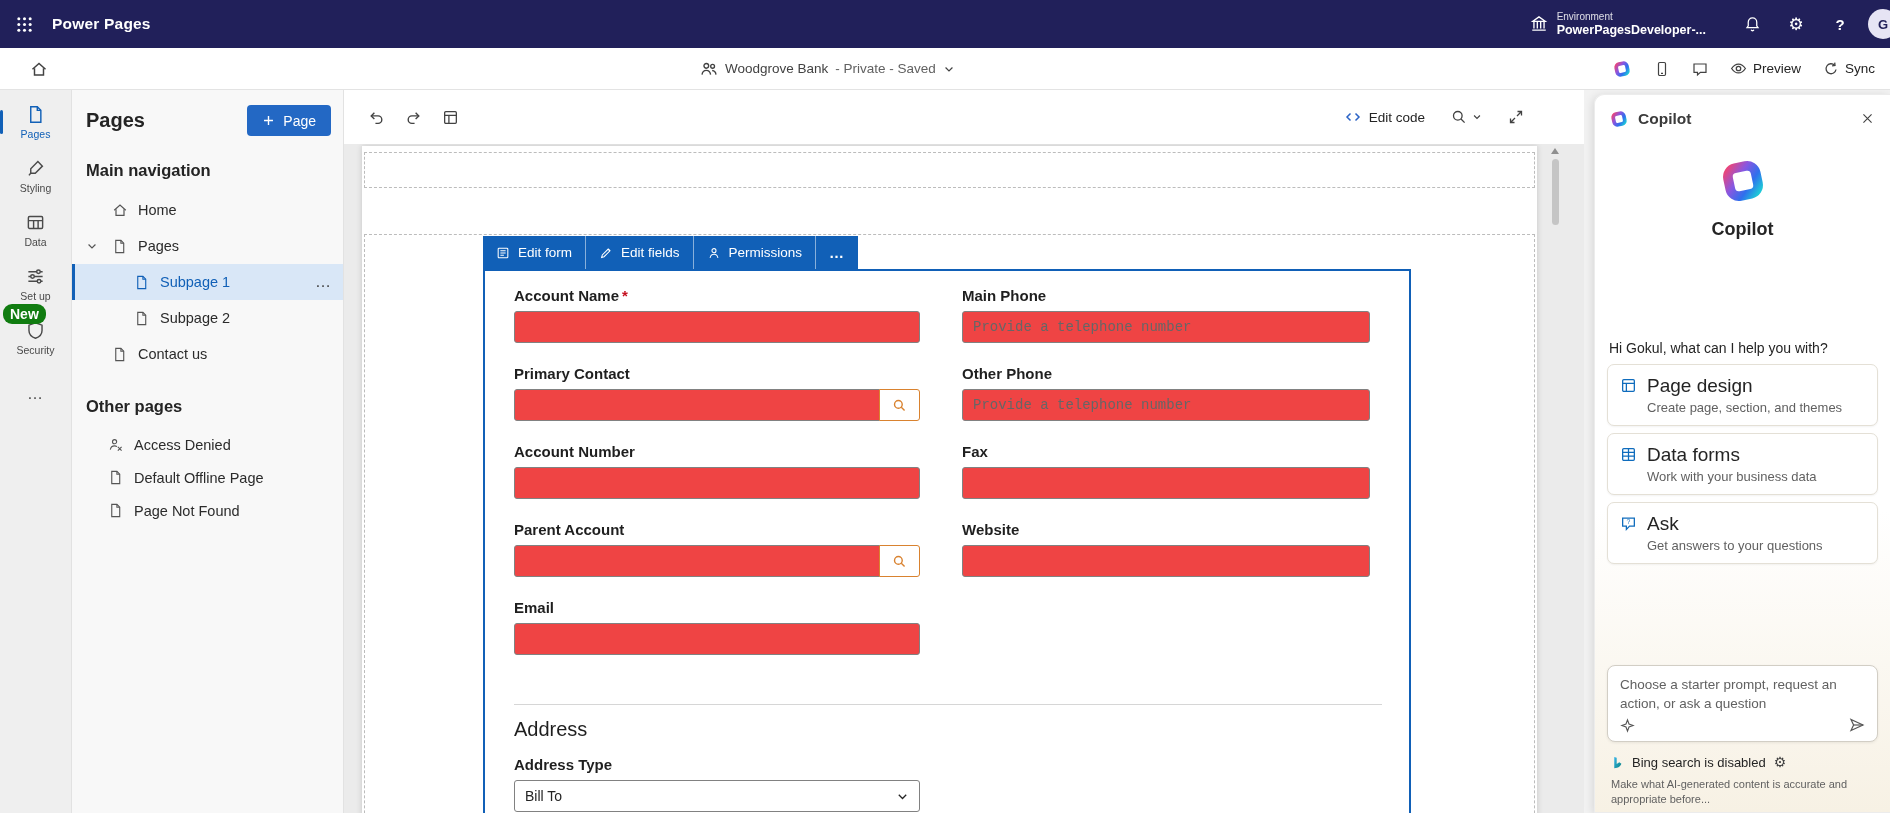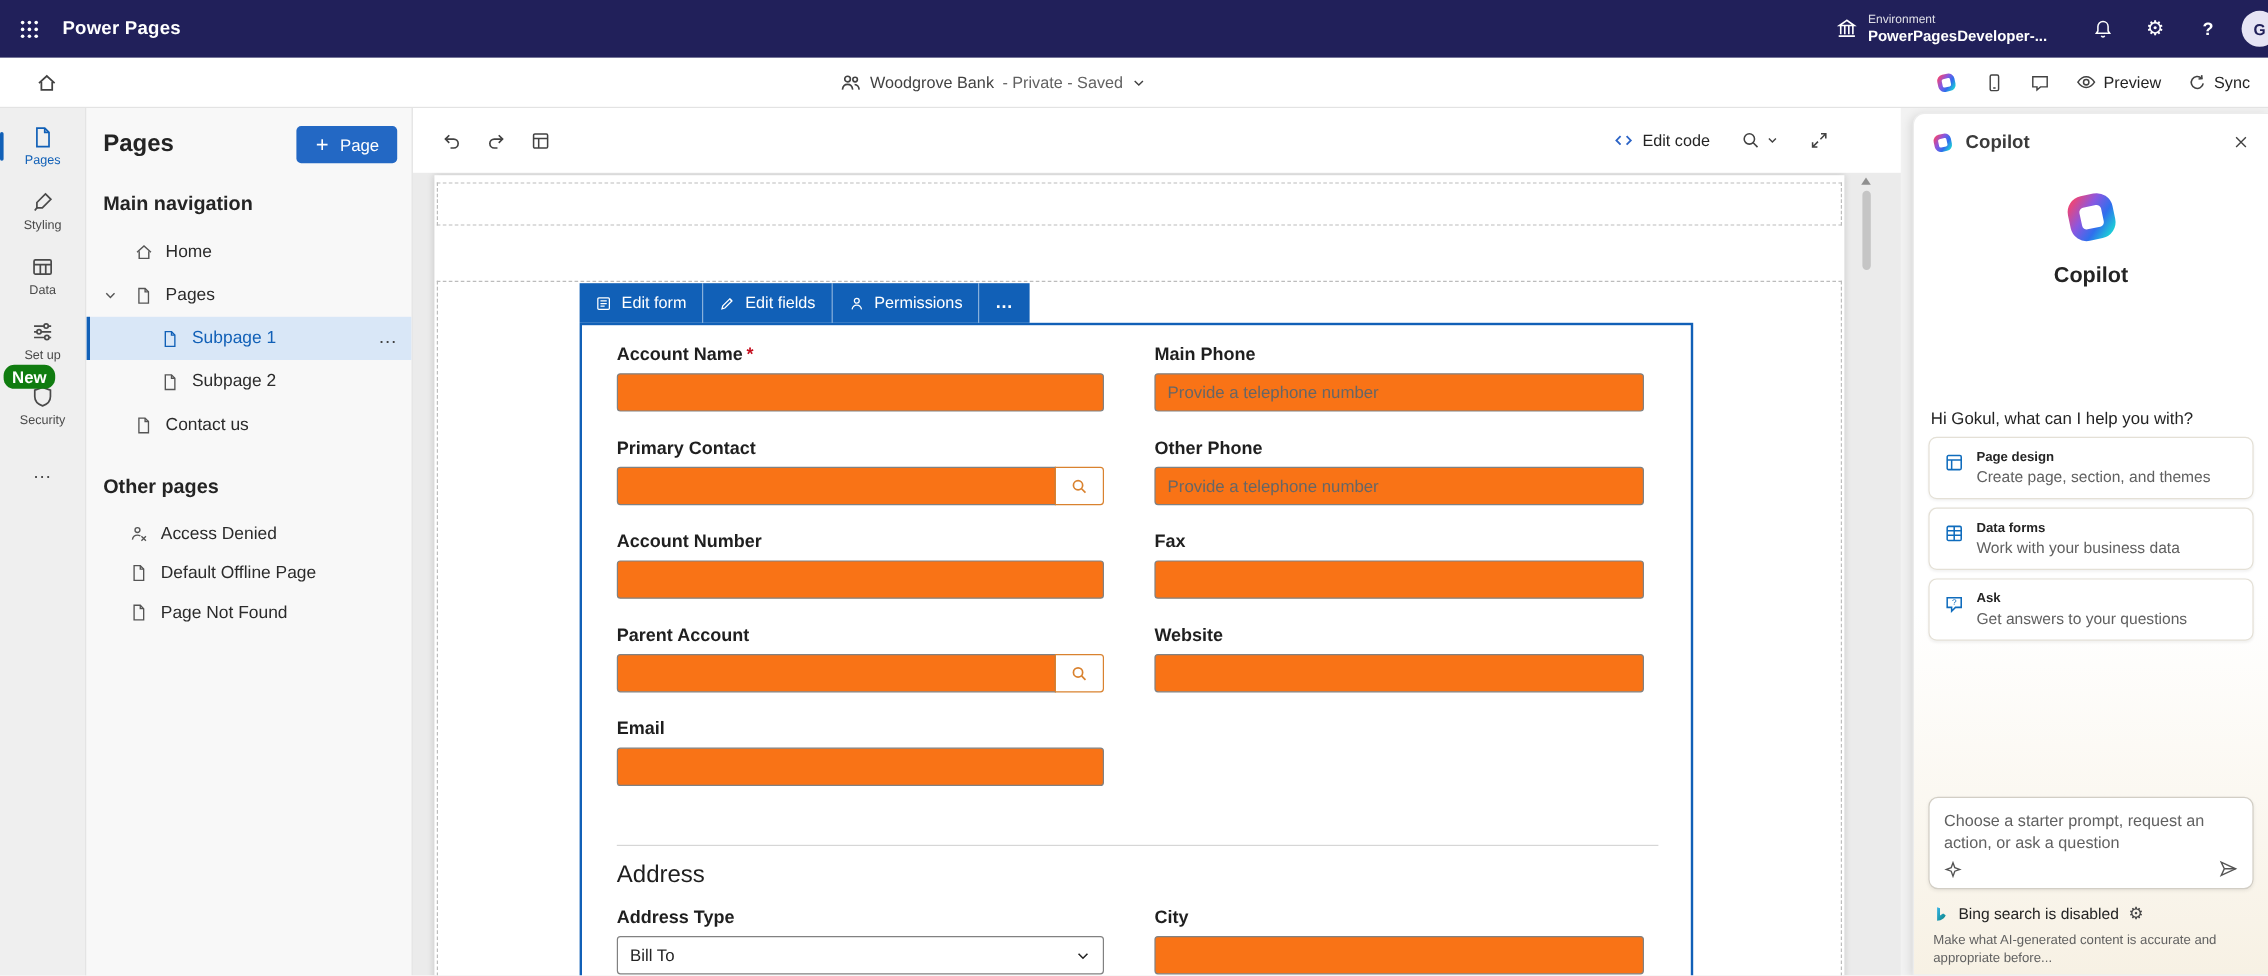--- a/index.html
+++ b/index.html
@@ -85,21 +85,21 @@
   .ft-item{display:flex;align-items:center;gap:8px;font-size:13.5px;padding:0 13px}
   .ft-item + .ft-item{border-left:1px solid rgba(255,255,255,.5)}
   .ft-more{font-size:15px;font-weight:700;letter-spacing:1px}
   .form-box{position:absolute;left:121px;top:123px;width:928px;height:780px;background:#fff;border:2px solid #1160b7;
             padding:16px 27px 0 29px;z-index:2}
   .form-grid{display:grid;grid-template-columns:406px 408px;column-gap:42px}
   .field{margin-bottom:22px}
   .flabel{display:block;font-size:15px;font-weight:700;margin-bottom:7px;color:#1f1f1f}
   .req{color:#c50f1f;margin-left:3px}
   .finput{width:100%;height:32px;border:1px solid #818181;border-radius:3px;padding:0 10px;font-size:14px;
-          font-family:Liberation Sans, sans-serif;color:#242424;background:#f97316}
+          font-family:Liberation Mono, monospace;color:#242424;background:#ef4444}
   .finput::placeholder{color:#666}
   .lookup{display:flex}
   .lookup .finput{border-radius:3px 0 0 3px}
   .lookup-btn{width:45px;height:32px;border:1.5px solid #d9822f;border-radius:0 3px 3px 0;margin-left:-1px;
               display:flex;align-items:center;justify-content:center;color:#d9822f;background:#fff}
   .address-sec{border-top:1px solid #d6d6d6;margin-top:27px;padding-top:13px}
   .address-title{font-size:20px;font-weight:400;margin:0 0 15px;color:#1f1f1f}
   .selectbox{width:100%;height:32px;border:1px solid #818181;border-radius:3px;padding:0 10px;font-size:14px;
              display:flex;align-items:center;justify-content:space-between;background:#fff;cursor:pointer;color:#242424}
   .scrollbar-v{position:absolute;right:24px;top:4px;width:10px;bottom:0}
@@ -115,21 +115,21 @@
   .cp-head{display:flex;align-items:center;gap:9px;padding:13px 12px 6px 14px}
   .cp-head-title{font-size:15.5px;font-weight:700;color:#3b3b3b;flex:1}
   .cp-close{color:#424242;padding:4px}
   .cp-logo{margin:20px auto 12px}
   .cp-caption{text-align:center;font-size:18px;font-weight:700;color:#242424}
   .cp-greeting{font-size:14px;margin:100px 14px 8px;color:#242424}
   .cp-cards{display:flex;flex-direction:column;gap:7px;padding:0 12px}
   .cp-card{display:flex;gap:10px;background:#fff;border:1px solid #e4e0d6;border-radius:7px;padding:10px 12px;
            cursor:pointer;box-shadow:0 1px 2px rgba(0,0,0,.05);text-align:left}
   .cp-card-icon{color:#0f6cbd;margin-top:2px}
-  .cp-card-title{font-size:11px;font-weight:700}
+  .cp-card-title{font-size:19px;font-weight:400}
   .cp-card-desc{font-size:13px;color:#616161;margin-top:3px}
   .cp-spacer{flex:1}
   .cp-input{margin:0 12px;background:#fff;border:1px solid #d2cec5;border-radius:8px;padding:10px 12px 8px;
             box-shadow:0 1px 3px rgba(0,0,0,.07)}
   .cp-input-ph{font-size:13.5px;color:#616161;line-height:1.35;min-height:37px}
   .cp-input-row{display:flex;align-items:center;justify-content:space-between;margin-top:4px;color:#555}
   .cp-bing{display:flex;align-items:center;gap:8px;font-size:13px;color:#242424;padding:12px 16px 5px}
   .cp-bing-gear{font-size:14px;color:#424242}
   .cp-disclaimer{font-size:11px;color:#616161;padding:2px 16px 6px;line-height:1.3}
 </style>
@@ -559,24 +559,20 @@
               <label class="flabel"><span>Address Type</span></label>
               <div class="selectbox">
                 <span>Bill To</span>
                 <span>
                   <svg width="13" height="13" viewBox="0 0 14 14" fill="none" stroke="currentColor" stroke-width="1.4">
                       <path d="M3 5.2l4 4 4-4"></path>
                     </svg>
                 </span>
               </div>
             </div>
-            <div class="field">
-              <label class="flabel"><span>City</span></label>
-              <input class="finput" type="text" style="">
-            </div>
           </div>
         </div>
       </div>
     </div>
 
     <div class="scrollbar-v">
       <div class="sb-arrow"></div>
       <div class="sb-thumb"></div>
     </div>
   </div>

